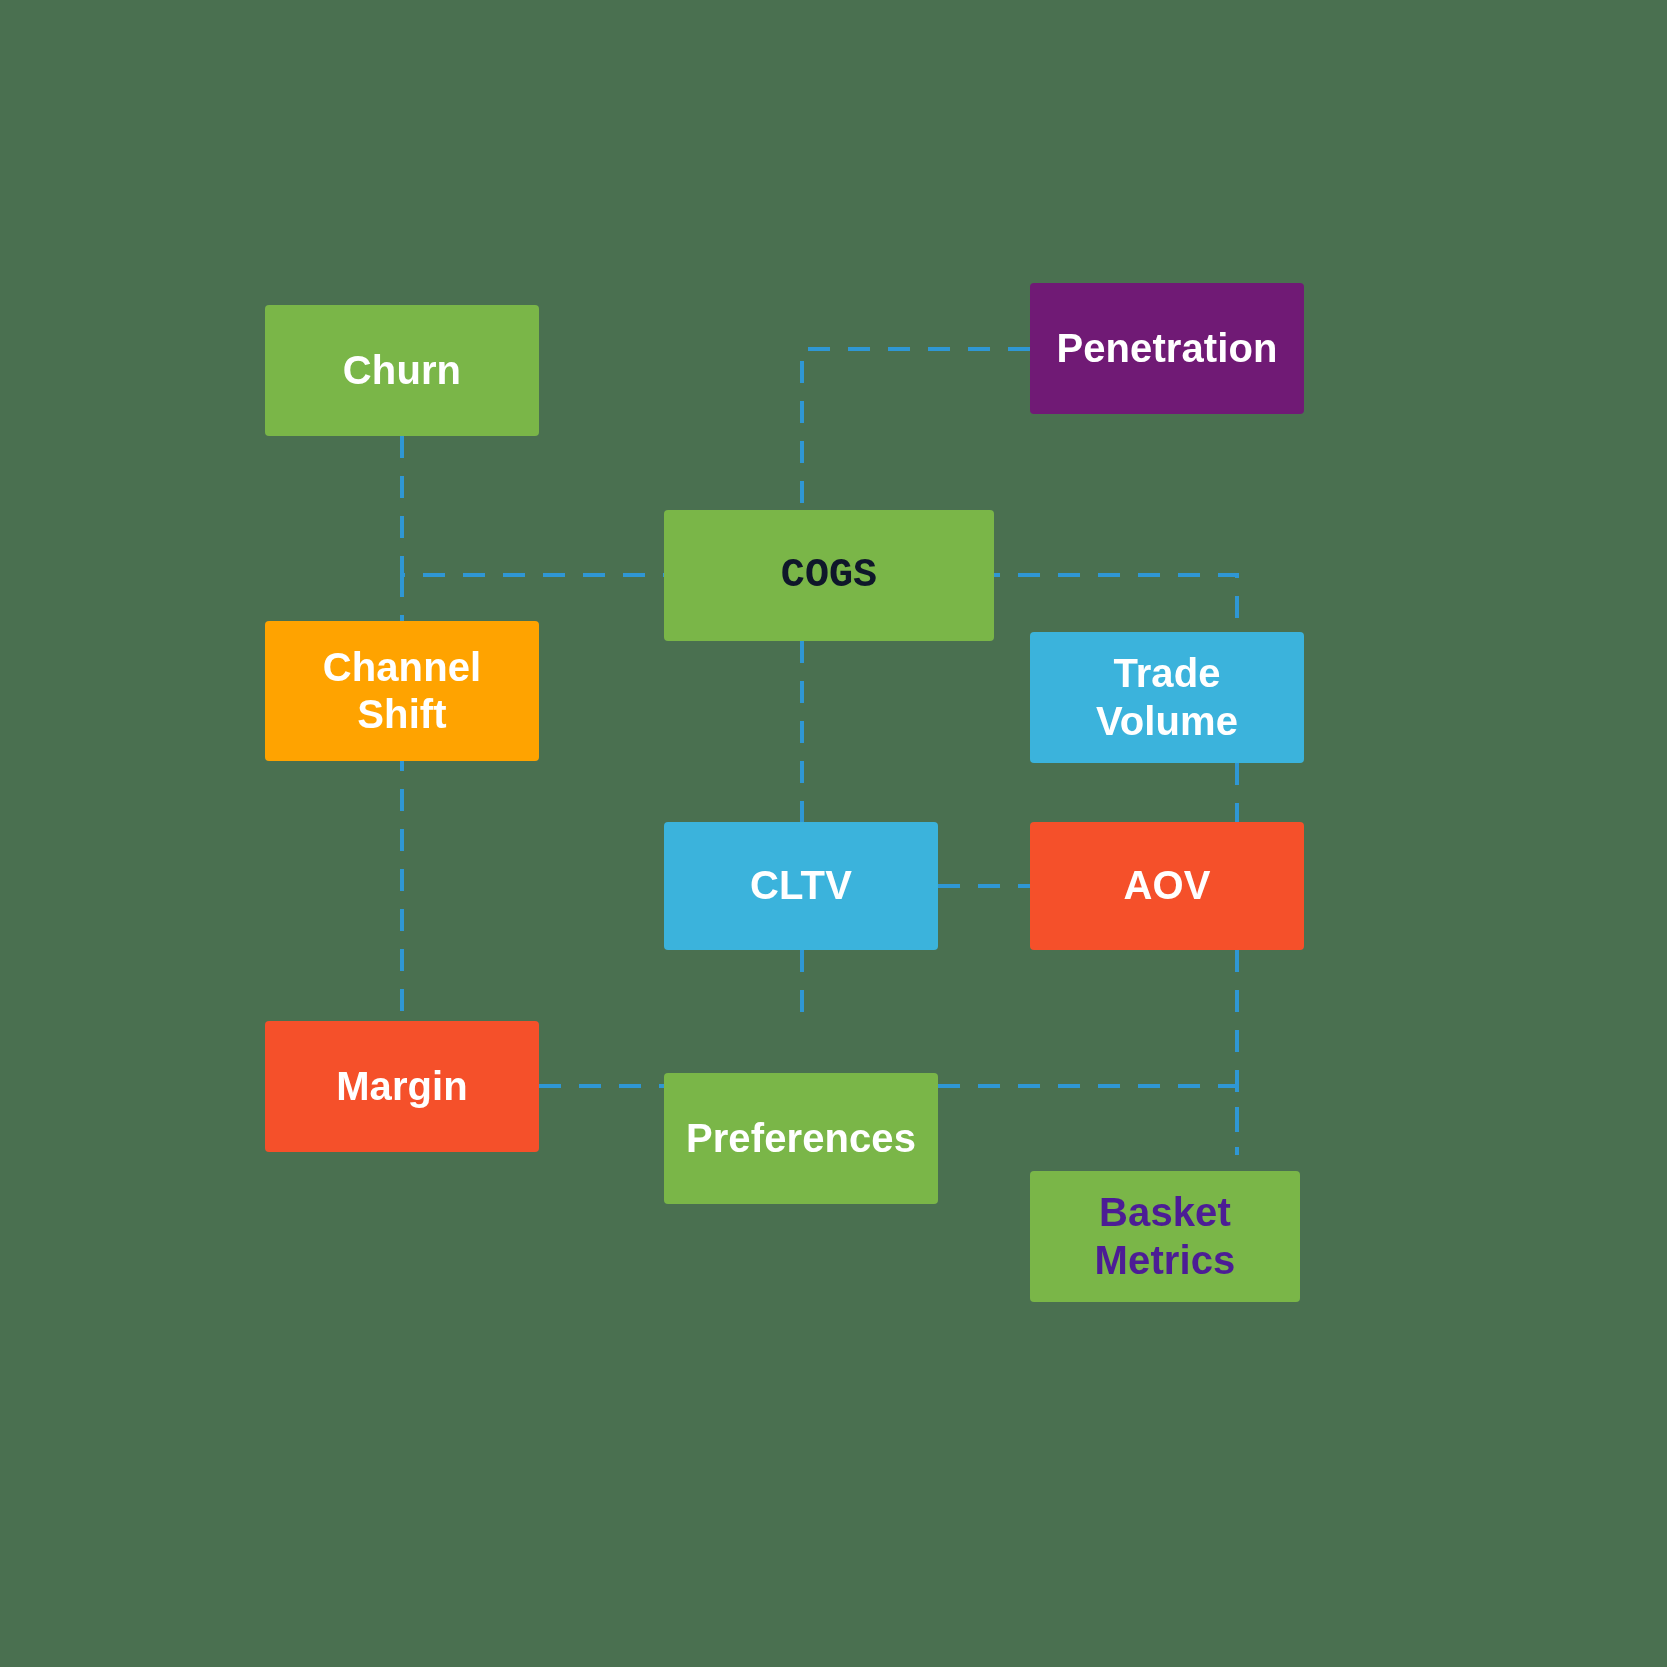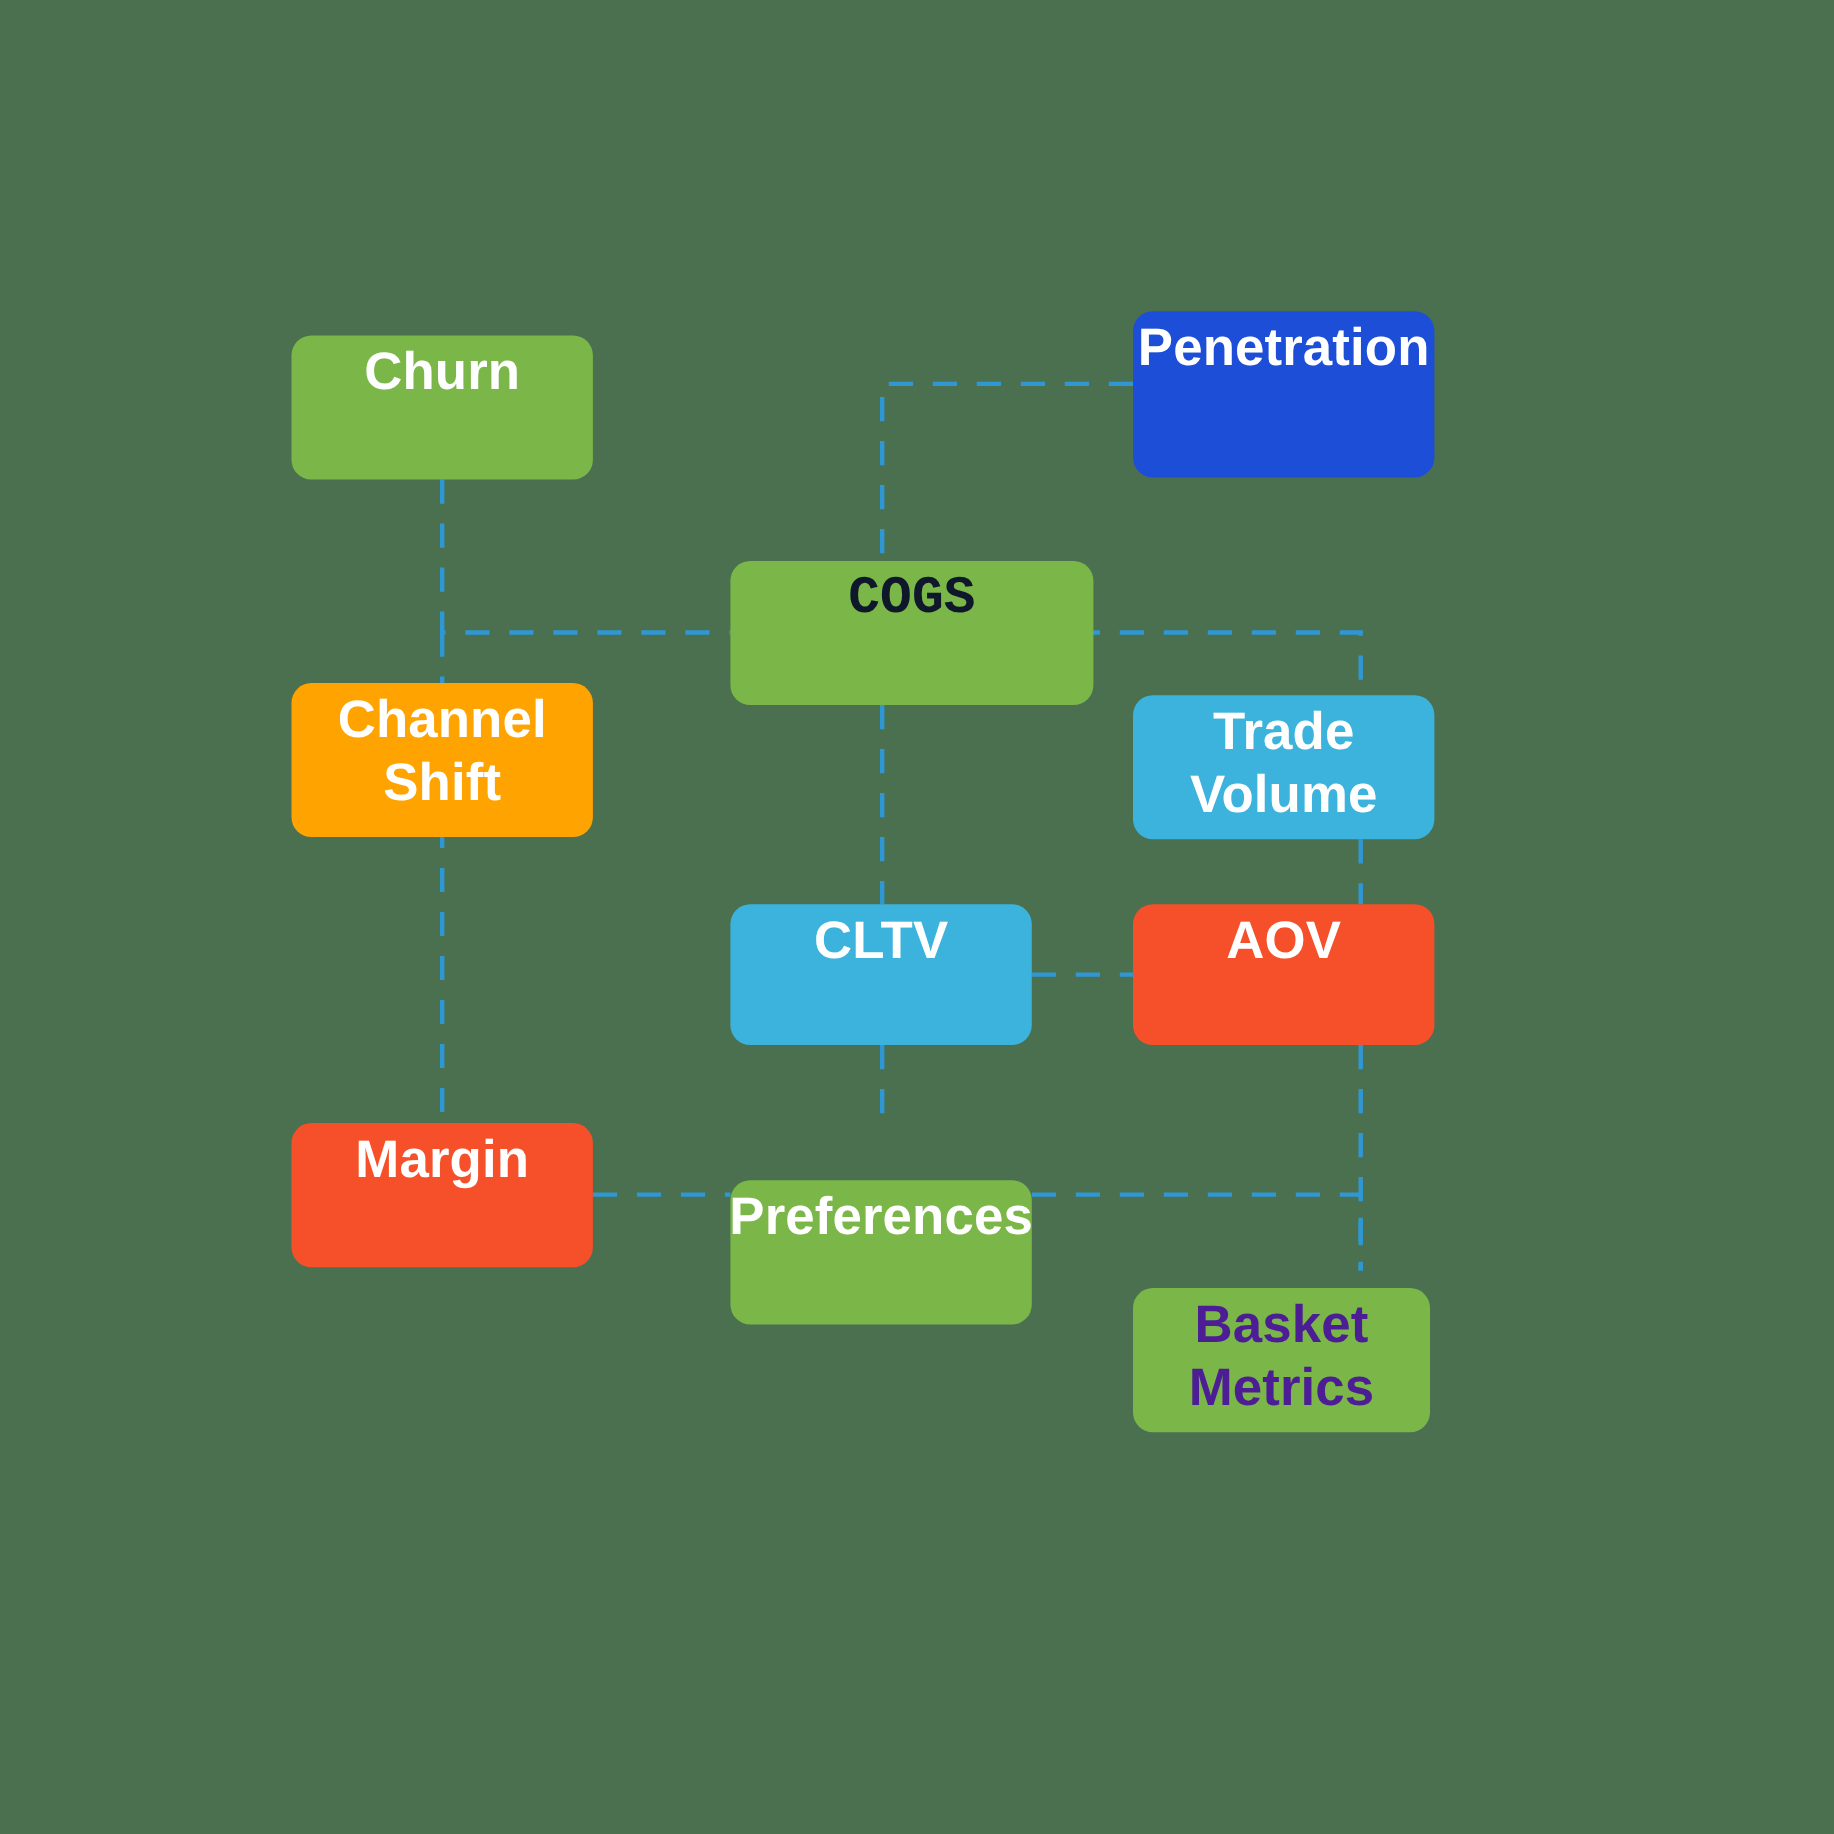--- a/index.html
+++ b/index.html
@@ -21,27 +21,28 @@
   #edge-layer {
     position: absolute;
     left: 0;
     top: 0;
     width: 1667px;
     height: 1667px;
   }
   .node {
     position: absolute;
     box-sizing: border-box;
-    border-radius: 18px;
+    border-radius: 4px;
     display: flex;
+    align-items: center;
     justify-content: center;
     text-align: center;
     color: #ffffff;
     font-weight: bold;
-    font-size: 48px;
+    font-size: 40px;
     line-height: 1.18;
     letter-spacing: 0.1px;
     padding: 6px 12px;
     z-index: 2;
   }
   .node-label {
     display: block;
     white-space: pre-line;
   }
 </style>
@@ -59,21 +60,21 @@
       <polyline points="1237,763 1237,822" fill="none" stroke="#2f97d4" stroke-width="4" stroke-dasharray="22,18" stroke-linecap="butt"></polyline>
       <polyline points="938,886 1030,886" fill="none" stroke="#2f97d4" stroke-width="4" stroke-dasharray="22,18" stroke-linecap="butt"></polyline>
       <polyline points="802,950 802,1021" fill="none" stroke="#2f97d4" stroke-width="4" stroke-dasharray="22,18" stroke-linecap="butt"></polyline>
       <polyline points="539,1086 664,1086" fill="none" stroke="#2f97d4" stroke-width="4" stroke-dasharray="22,18" stroke-linecap="butt"></polyline>
       <polyline points="938,1086 1237,1086 1237,1155" fill="none" stroke="#2f97d4" stroke-width="4" stroke-dasharray="22,18" stroke-linecap="butt"></polyline>
       <polyline points="1237,950 1237,1155" fill="none" stroke="#2f97d4" stroke-width="4" stroke-dasharray="22,18" stroke-linecap="butt"></polyline>
     </svg>
 <div class="node" style="left: 265px; top: 305px; width: 274px; height: 131px; background: rgb(122, 182, 72); color: rgb(255, 255, 255);">
       <span class="node-label">Churn</span>
     </div>
-    <div class="node" style="left: 1030px; top: 283px; width: 274px; height: 151px; background: #1d4ed8; color: rgb(255, 255, 255);">
+    <div class="node" style="left: 1030px; top: 283px; width: 274px; height: 131px; background: #701a75; color: rgb(255, 255, 255);">
       <span class="node-label">Penetration</span>
     </div>
     <div class="node" style="left: 664px; top: 510px; width: 330px; height: 131px; background: rgb(122, 182, 72); color: #0f172a; font-family: Liberation Mono, monospace;">
       <span class="node-label">COGS</span>
     </div>
     <div class="node" style="left: 265px; top: 621px; width: 274px; height: 140px; background: rgb(255, 163, 0); color: rgb(255, 255, 255);">
       <span class="node-label">Channel
 Shift</span>
     </div>
     <div class="node" style="left: 664px; top: 822px; width: 274px; height: 128px; background: rgb(59, 179, 220); color: rgb(255, 255, 255);">

